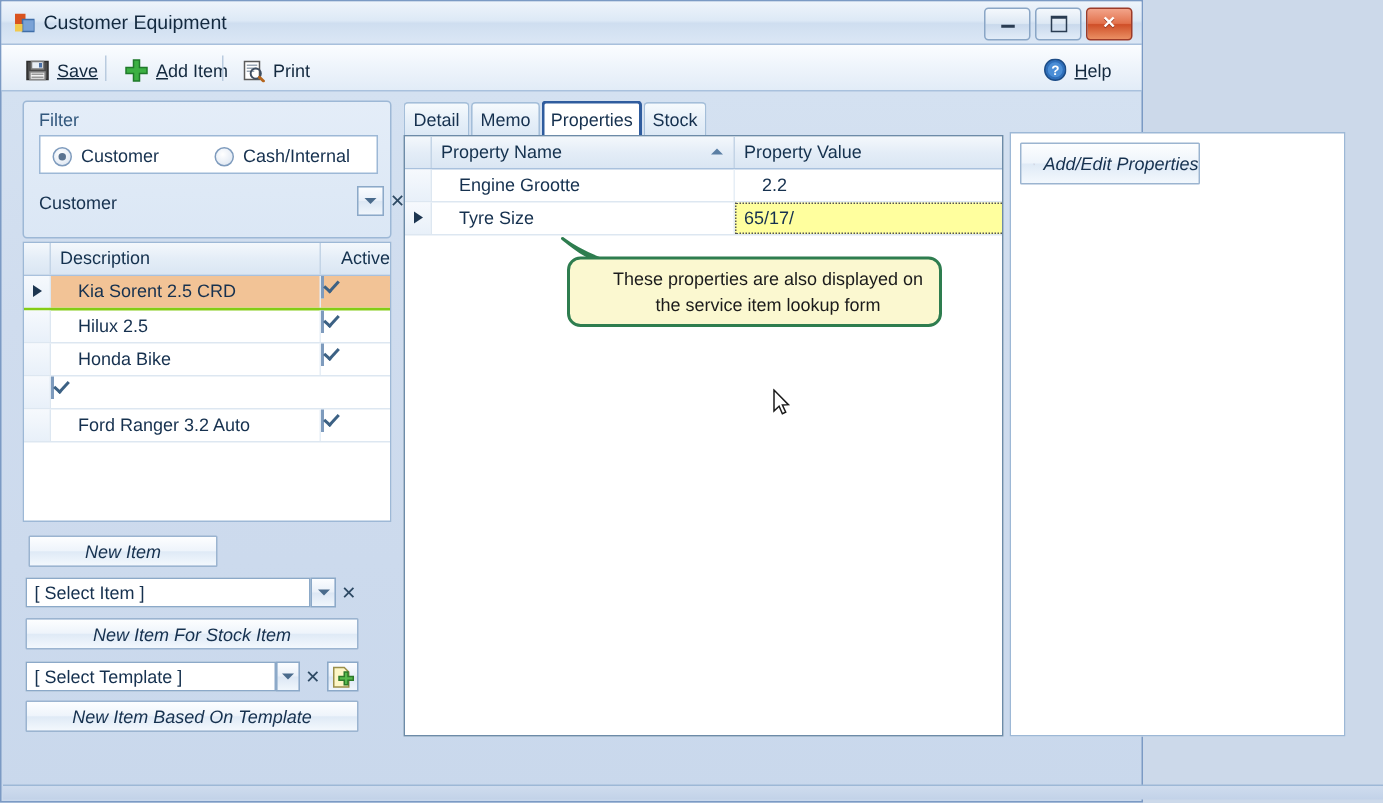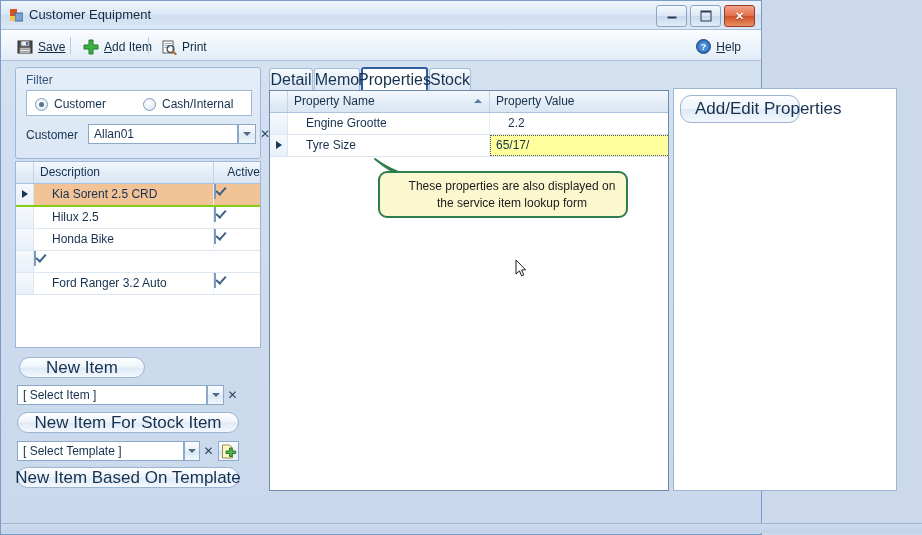--- a/index.html
+++ b/index.html
@@ -149,34 +149,34 @@
     border:solid #3c6184;border-width:0 2px 2px 0;transform:rotate(42deg);
   }
 
   
   .tabstrip{position:absolute;height:23px;}
   .tab{
     position:absolute;top:0;height:22px;box-sizing:border-box;
     border:1px solid #a4bed9;border-bottom:none;border-radius:3px 3px 0 0;
     background:linear-gradient(to bottom,#f6fafd 0%,#e7f0f9 50%,#dce8f5 100%);
     display:flex;align-items:center;justify-content:center;
-    font-size:16px;color:#16314f;cursor:default;
+    font-size:12px;color:#16314f;cursor:default;
   }
   .tab.active{
     height:23px;background:#fff;border-color:#2f5c9e;border-width:2px;border-bottom:none;
     z-index:3;font-weight:normal;
   }
 
   
   .btn{
     position:absolute;box-sizing:border-box;
-    border:1px solid #9bb4d0;border-radius:11px;
+    border:1px solid #9bb4d0;border-radius:1px;
     background:linear-gradient(to bottom,#fdfeff 0%,#eef4fb 48%,#dfeaf6 52%,#f3f8fd 100%);
     display:flex;align-items:center;justify-content:center;gap:6px;
-    font-size:17px;color:#16314f;cursor:default;white-space:nowrap;
+    font-size:12px;color:#16314f;cursor:default;white-space:nowrap;font-style:italic;
   }
 
   
   .callout{
     position:absolute;box-sizing:border-box;
     background:#fbf8d0;border:2px solid #2e7d4f;border-radius:9px;
     display:flex;align-items:center;justify-content:center;text-align:center;
     font-size:12px;color:#1b1b1b;line-height:1.35;padding:4px 8px;
   }
   .callout-tail{position:absolute;}
@@ -270,21 +270,20 @@
         <span class="dot"></span>
         <span>Customer</span>
       </div>
       <div class="radio" style="left:116px;top:6px;">
         <span class="dot"></span>
         <span>Cash/Internal</span>
       </div>
     </div>
 
     <div class="fld-label" style="left:10px;top:60px;">Customer</div>
-    <div class="textbox" style="left:72px;top:56px;width:150px;height:20px;">Allan01</div>
     <div class="sqbtn" style="left:222px;top:56px;width:18px;height:20px;">
       <span class="caret-dn"></span>
     </div>
     <div class="sqbtn" style="left:240px;top:56px;width:18px;height:20px;border-left:none;background:transparent;border:none;">
       <span style="color:#2d4963;font-size:12px;">✕</span>
     </div>
   </div>
 
   <div class="grid" style="left:14px;top:160px;width:246px;height:187px;">
     <div class="grid-head">

